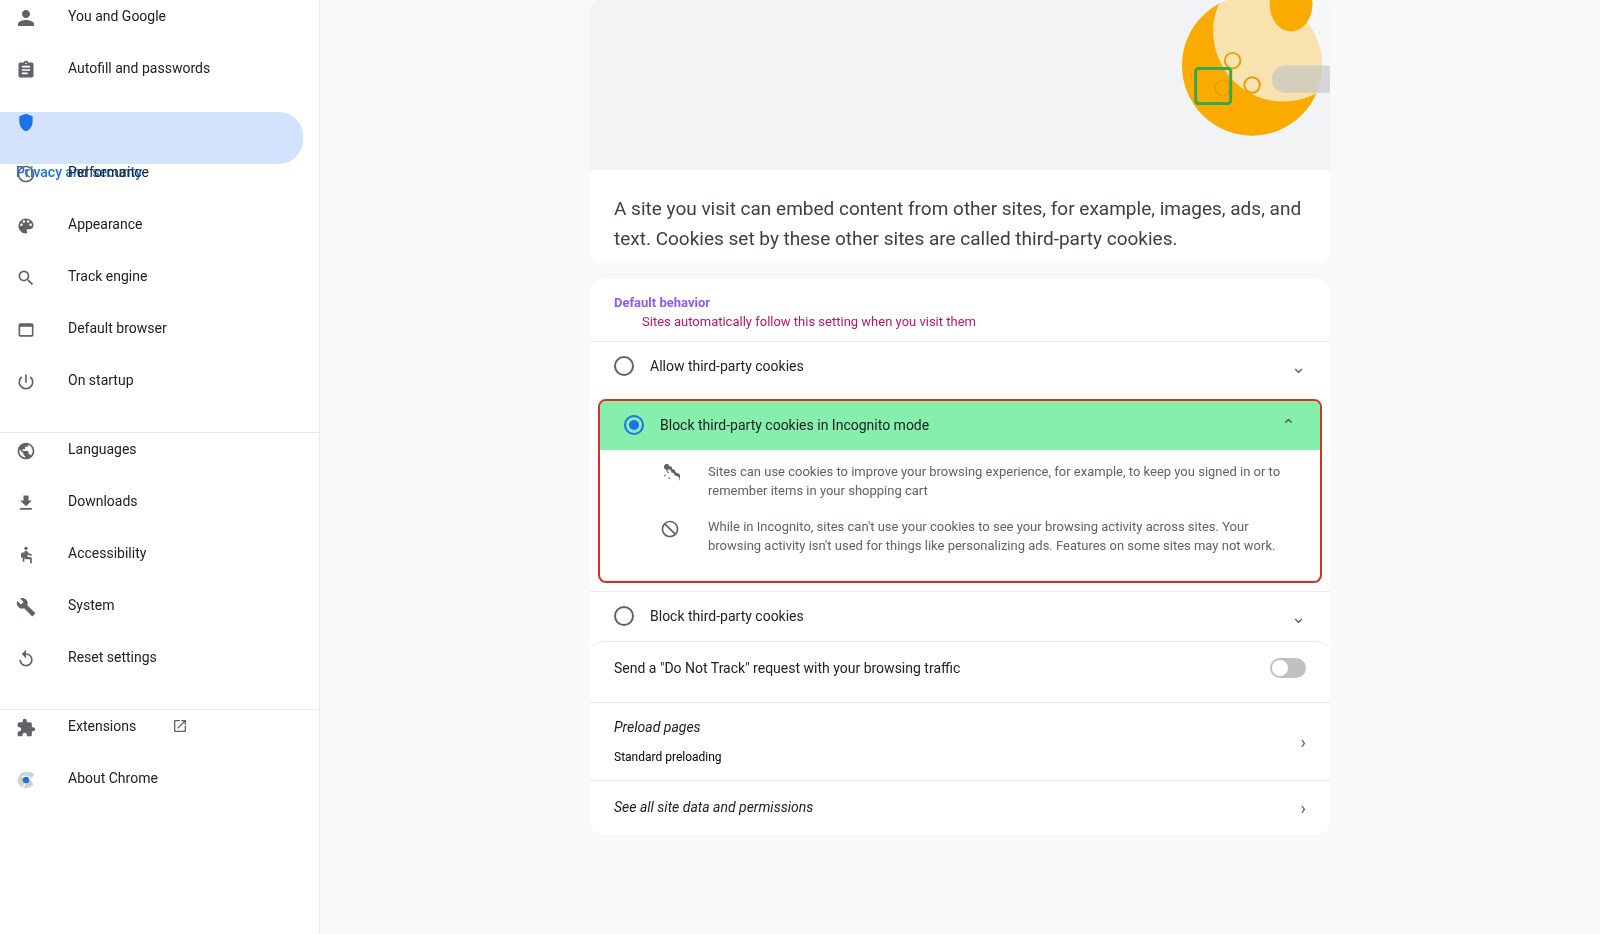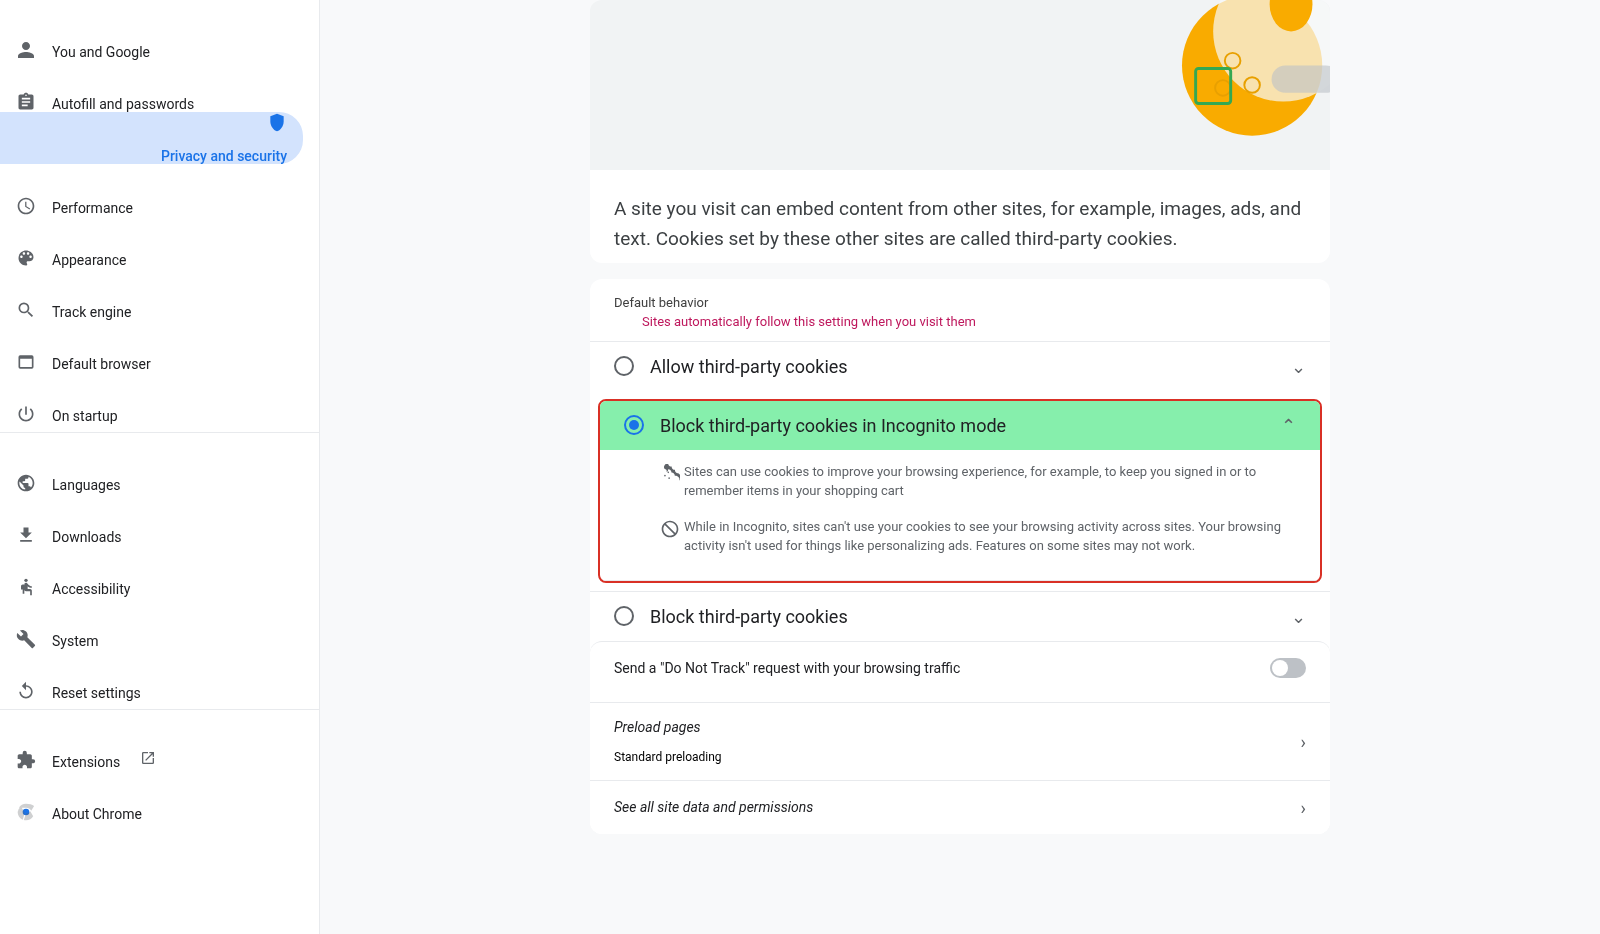--- a/index.html
+++ b/index.html
@@ -18,22 +18,22 @@
       width: 320px;
       min-width: 320px;
       height: 100%;
       overflow-y: auto;
       background: #fff;
       padding: 8px 0;
       border-right: 1px solid #e8eaed;
     }
     .sidebar-item {
       display: flex;
-      align-items: flex-end;
-      gap: 16px;
+      align-items: flex-start;
+      gap: 32px;
       padding: 0 16px;
       height: 52px;
       cursor: pointer;
       border-radius: 0 24px 24px 0;
       margin-right: 16px;
       color: #202124;
       font-size: 14px;
       font-weight: 400;
     }
     .sidebar-item.active {
@@ -92,22 +92,22 @@
       margin-bottom: 16px;
     }
     .description-text {
       font-size: 19px;
       color: #3c4043;
       line-height: 1.6;
     }
     .section-header {
       padding: 16px 24px 4px;
       font-size: 13px;
-      font-weight: 400;
-      color: #404040;
+      font-weight: 700;
+      color: #8b5cf6;
     }
     .section-subheader {
       padding: 0 24px 12px;
       font-size: 13px;
       color: #be185d;
       margin-left: 28px;
     }
 
     
     .radio-option {
@@ -139,37 +139,37 @@
     }
     .radio-circle.checked::after {
       content: '';
       width: 10px;
       height: 10px;
       border-radius: 50%;
       background: #1a73e8;
     }
     .radio-label {
       flex: 1;
-      font-size: 18px;
+      font-size: 14px;
       color: #202124;
     }
     .radio-chevron {
       color: #5f6368;
       font-size: 18px;
     }
 
     
     .expanded-content {
       padding: 4px 24px 16px 60px;
       border-bottom: 1px solid #e8eaed;
     }
     .expanded-row {
       display: flex;
       align-items: flex-start;
-      gap: 4px;
+      gap: 28px;
       padding: 8px 0;
     }
     .expanded-icon {
       width: 20px;
       height: 20px;
       flex-shrink: 0;
       color: #5f6368;
       margin-top: 2px;
     }
     .expanded-text {

